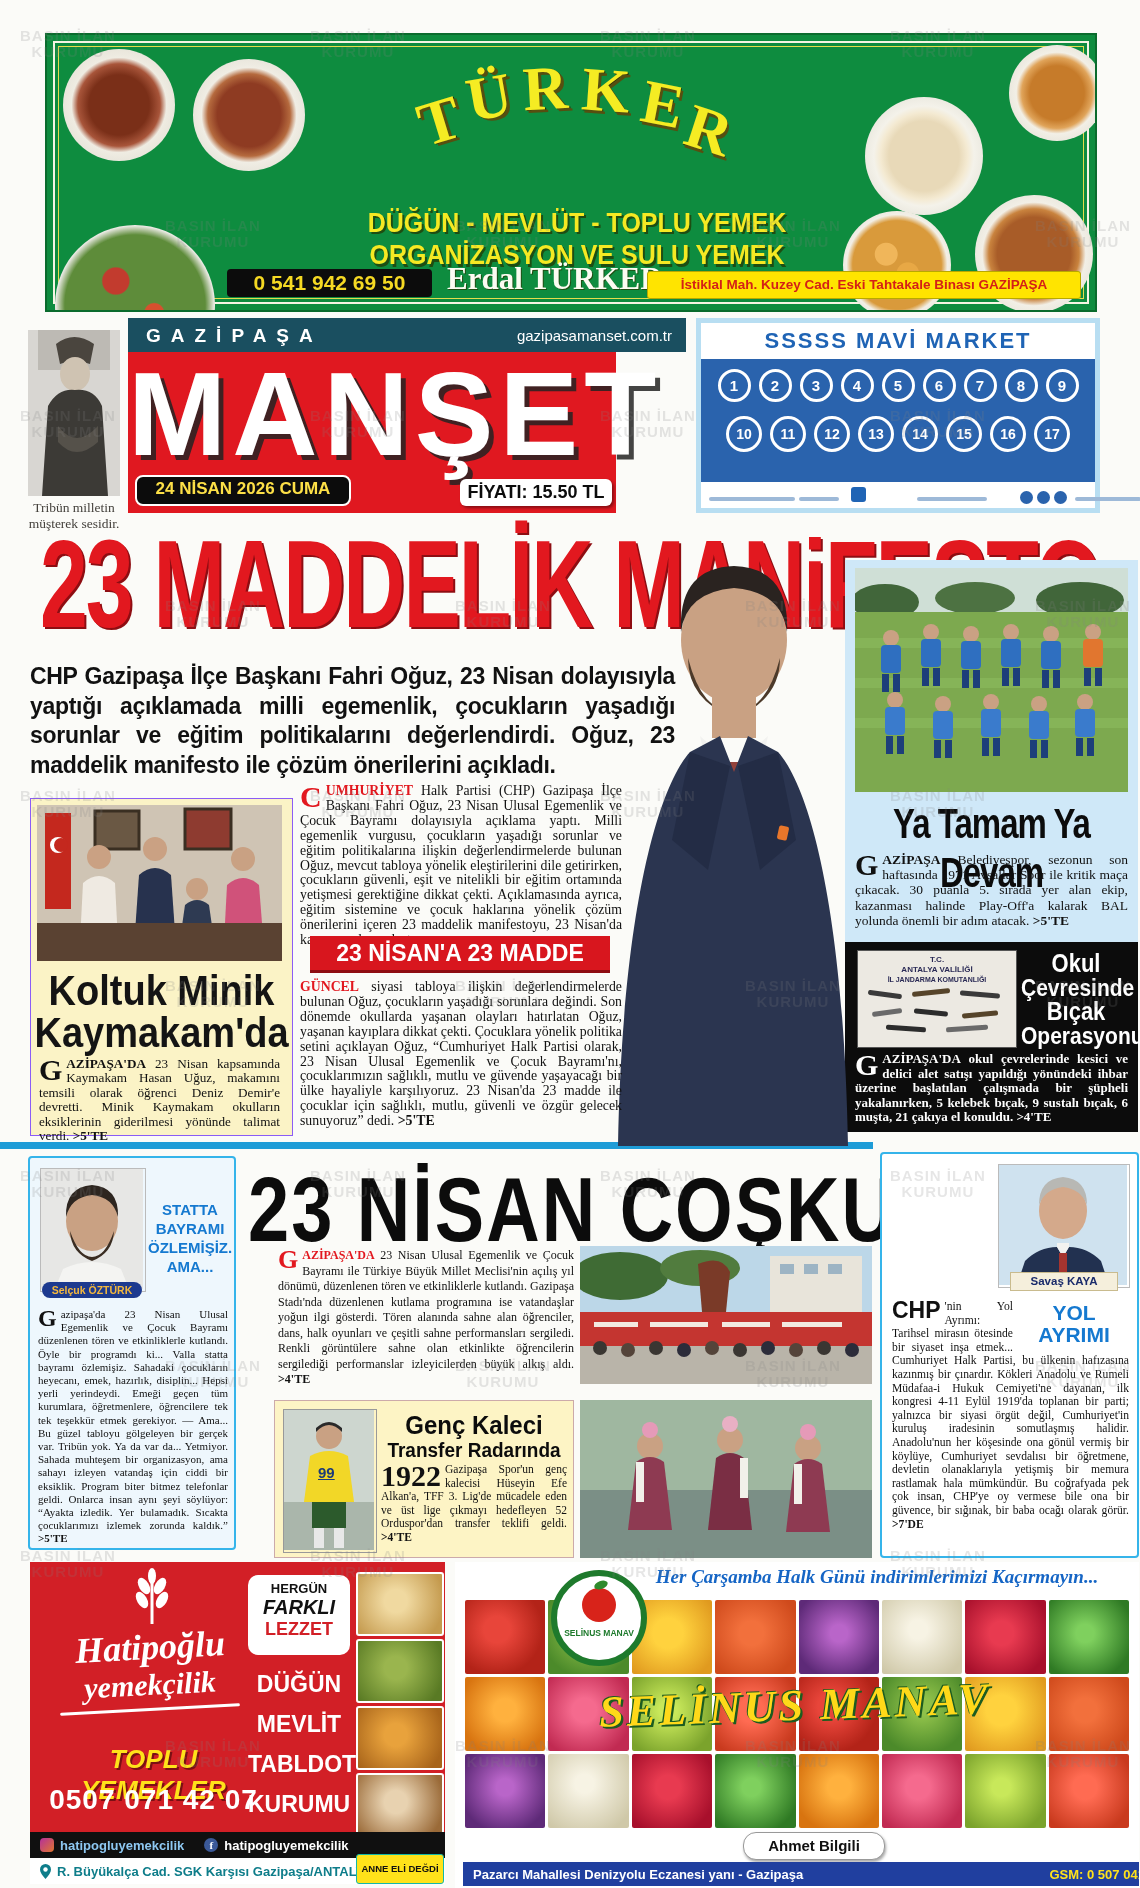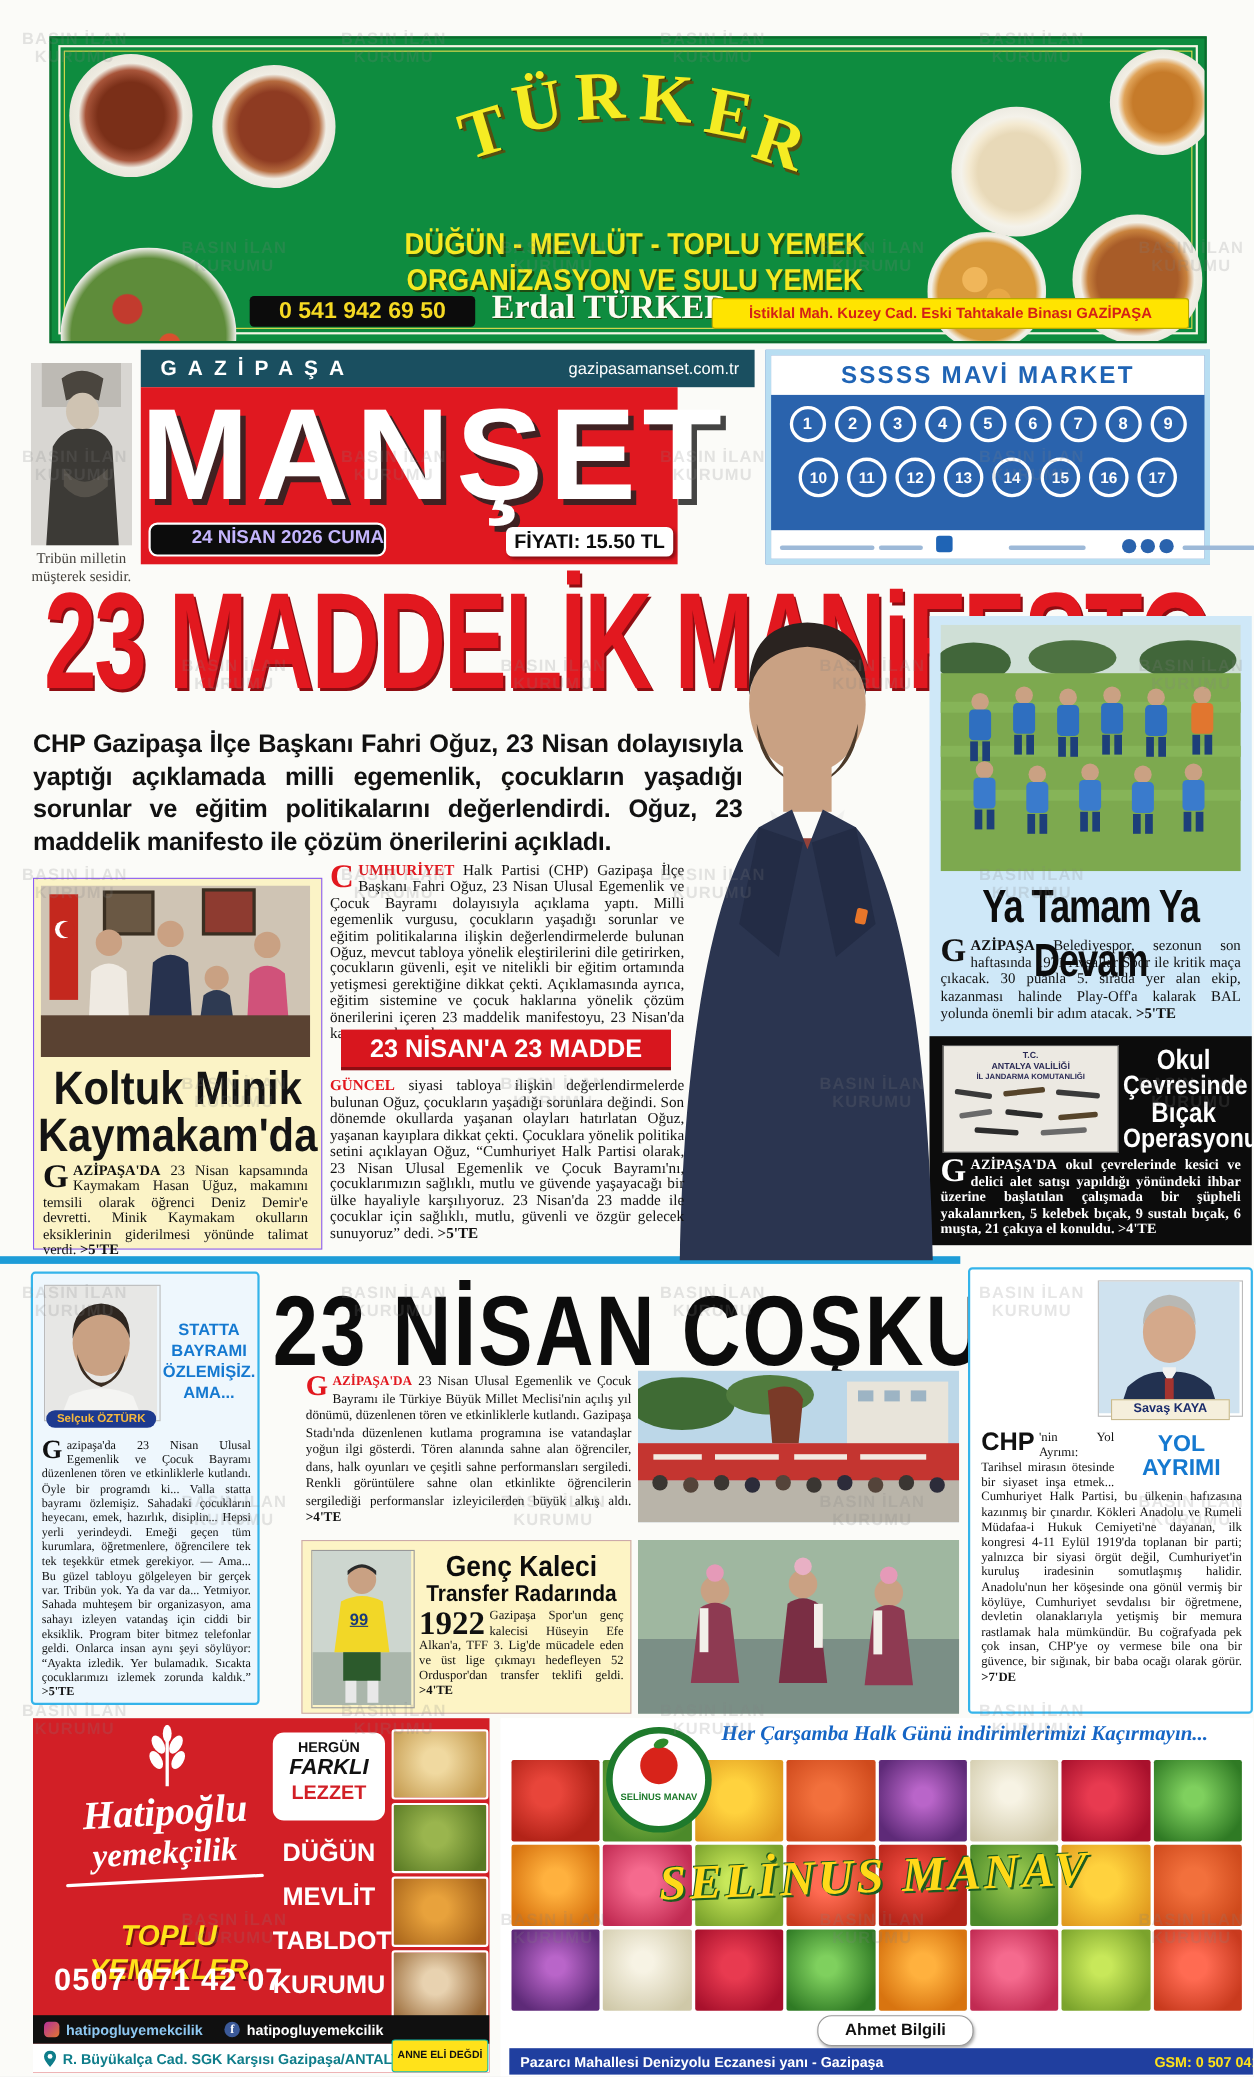--- a/index.html
+++ b/index.html
@@ -89,21 +89,21 @@
     </svg>
   </div>
   <div class="abs serif" style="left:14px;top:500px;width:120px;text-align:center;font-size:13.5px;line-height:16px;color:#44413c;">Tribün milletin müşterek sesidir.</div>
 
   <div class="abs" style="left:128px;top:318px;width:558px;height:34px;background:#1a4f60;color:#fff;">
     <span class="abs" style="left:18px;top:7px;font:bold 19px 'Liberation Sans',sans-serif;letter-spacing:10px;">GAZİPAŞA</span>
     <span class="abs" style="right:14px;top:9px;font:15px 'Liberation Sans',sans-serif;">gazipasamanset.com.tr</span>
   </div>
   <div class="abs" style="left:128px;top:352px;width:488px;height:161px;background:#e01820;">
     <div style="position:absolute;left:0;top:2px;width:100%;text-align:center;font:bold 118px/120px 'Liberation Sans',sans-serif;color:#fff;letter-spacing:6px;text-shadow:5px 5px 0 rgba(35,35,35,.85);">MANŞET</div>
-    <div style="position:absolute;left:7px;bottom:7px;width:212px;height:27px;background:#0c0c0c;border:2px solid #fff;border-radius:8px;color:#c4b5fd;font:bold 17px/24px 'Liberation Sans',sans-serif;text-align:right;">24 NİSAN 2026 CUMA</div>
+    <div style="position:absolute;left:7px;bottom:7px;width:212px;height:27px;background:#0c0c0c;border:2px solid #fff;border-radius:8px;color:#fde047;font:bold 17px/24px 'Liberation Sans',sans-serif;text-align:center;">24 NİSAN 2026 CUMA</div>
     <div style="position:absolute;right:4px;bottom:7px;width:152px;height:27px;background:#fff;border-radius:6px;box-shadow:2px 2px 3px rgba(0,0,0,.4);color:#0c0c0c;font:bold 18px/27px 'Liberation Sans',sans-serif;text-align:center;">FİYATI: 15.50 TL</div>
   </div>
 
   <div class="abs" style="left:696px;top:318px;width:404px;height:195px;border:5px solid #b8def2;background:#2a63ad;box-sizing:border-box;">
     <div style="background:#fff;height:36px;font:bold 22px/36px 'Liberation Sans',sans-serif;color:#1f64b5;text-align:center;letter-spacing:2px;">SSSSS MAVİ MARKET</div>
     <div style="text-align:center;margin-top:10px;"><span class="mk-num" style="display: inline-flex;">1</span><span class="mk-num" style="display: inline-flex;">2</span><span class="mk-num" style="display: inline-flex;">3</span><span class="mk-num" style="display: inline-flex;">4</span><span class="mk-num" style="display: inline-flex;">5</span><span class="mk-num" style="display: inline-flex;">6</span><span class="mk-num" style="display: inline-flex;">7</span><span class="mk-num" style="display: inline-flex;">8</span><span class="mk-num" style="display: inline-flex;">9</span></div>
     <div style="text-align:center;margin-top:14px;"><span class="mk-num2" style="display: inline-flex;">10</span><span class="mk-num2" style="display: inline-flex;">11</span><span class="mk-num2" style="display: inline-flex;">12</span><span class="mk-num2" style="display: inline-flex;">13</span><span class="mk-num2" style="display: inline-flex;">14</span><span class="mk-num2" style="display: inline-flex;">15</span><span class="mk-num2" style="display: inline-flex;">16</span><span class="mk-num2" style="display: inline-flex;">17</span></div>
     <div style="position:absolute;left:0;bottom:0;width:100%;height:26px;background:#fff;white-space:nowrap;padding:6px 6px 0 6px;box-sizing:border-box;">
       <span class="bar" style="width:86px;"></span><span class="bar" style="width:40px;"></span>
       <span class="abs" style="left:150px;top:5px;width:15px;height:15px;background:#1f64b5;border-radius:3px;"></span>

